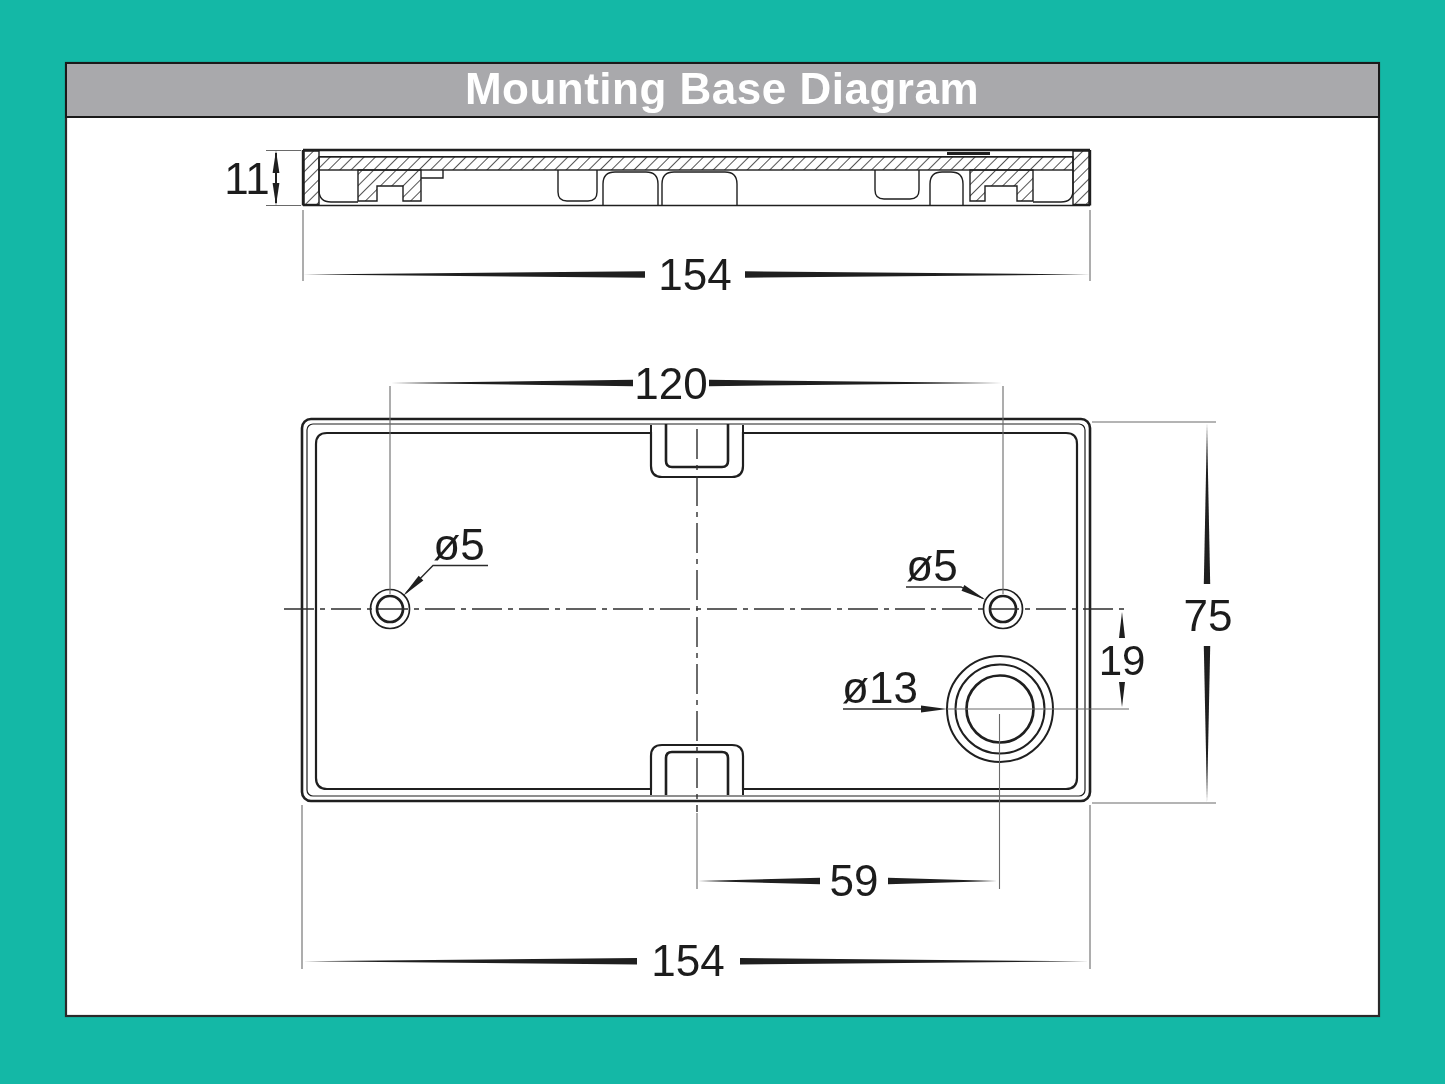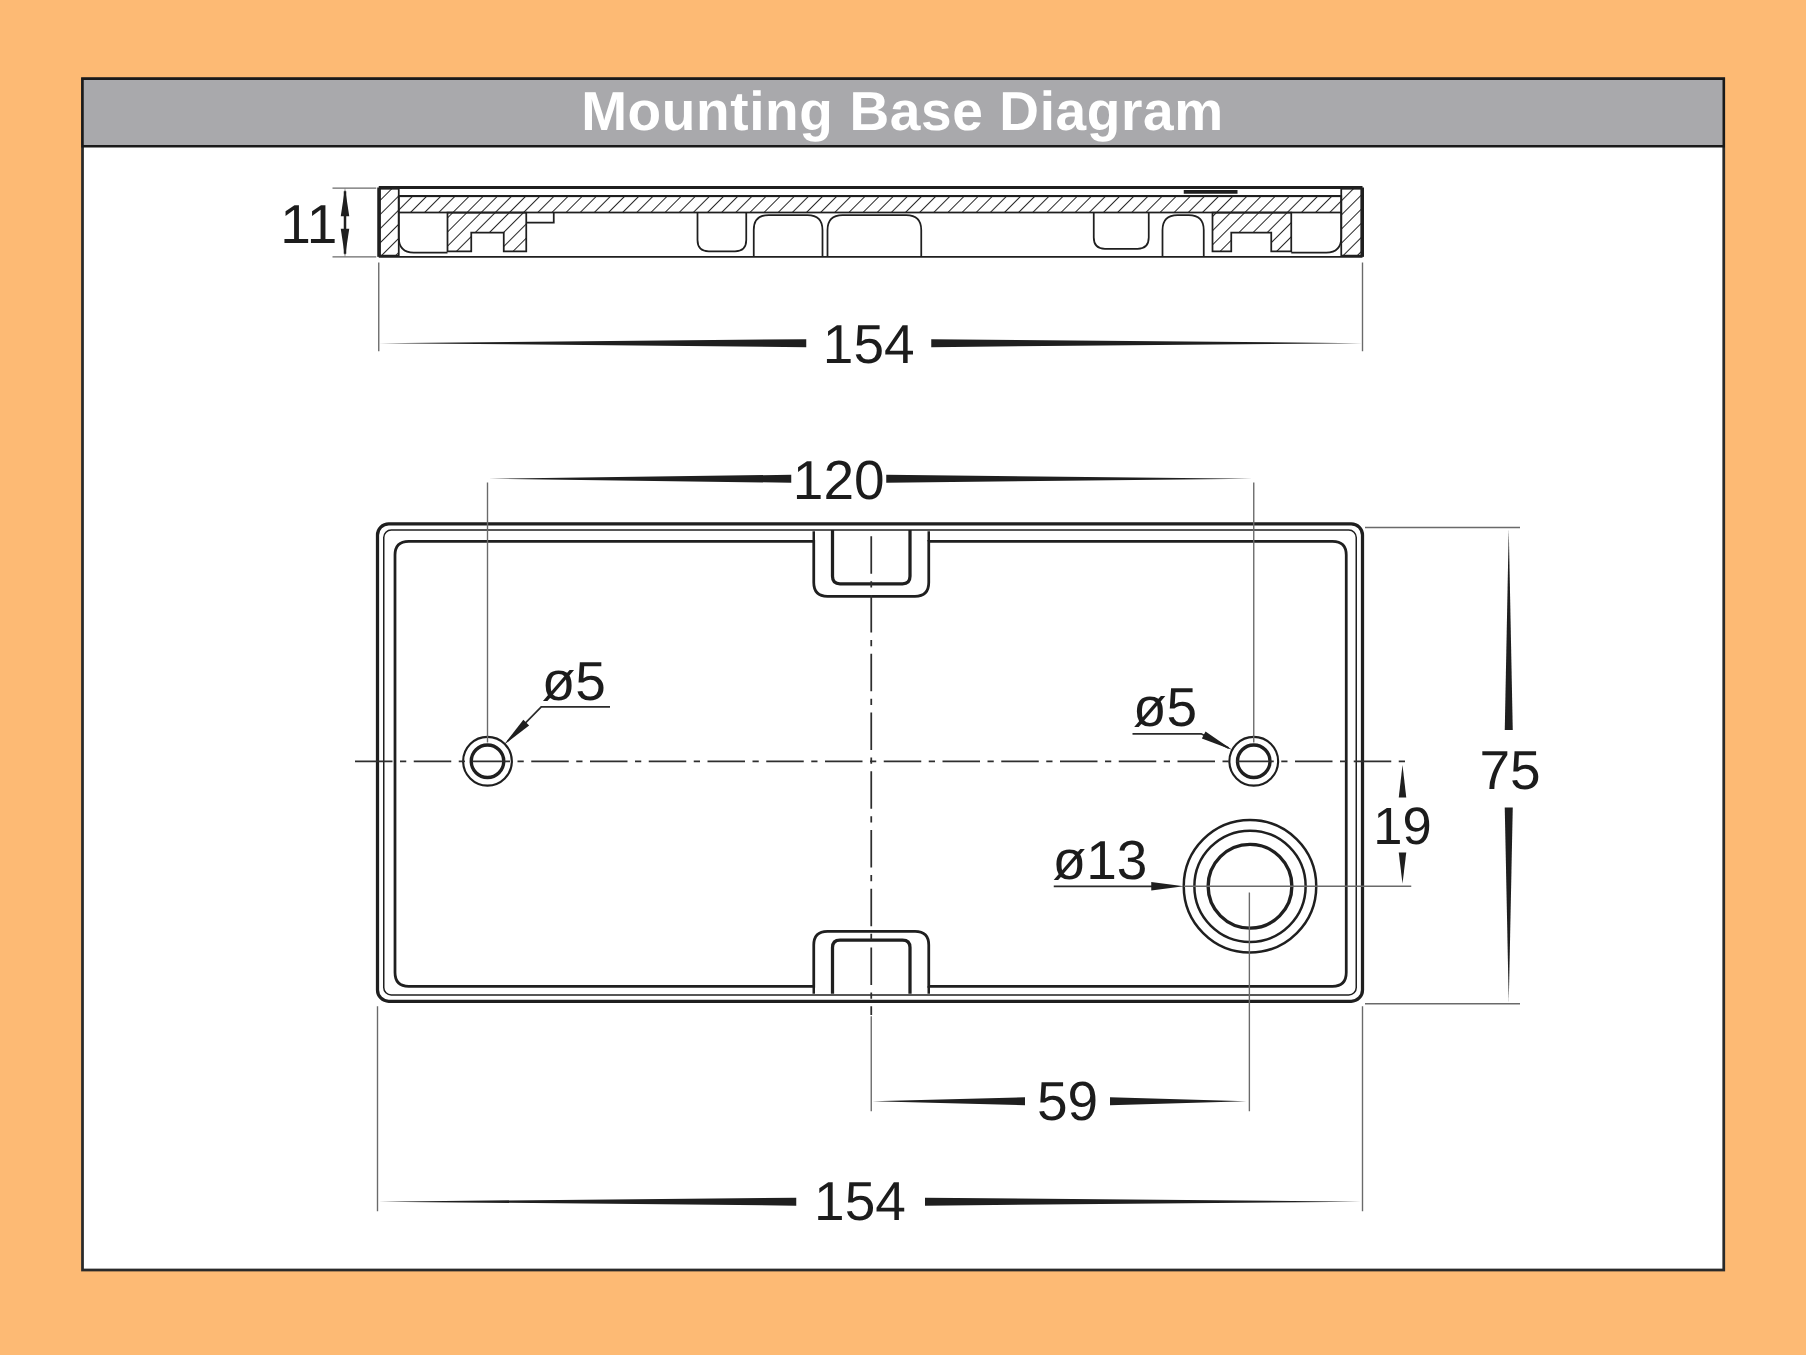--- a/index.html
+++ b/index.html
@@ -1,17 +1,17 @@
 <!DOCTYPE html>
 <html><head>
 <meta charset="utf-8">
 <style>
   html,body{margin:0;padding:0;background:#ffffff;}
   body{font-family:"Liberation Sans", sans-serif;}
-  .stage{position:relative;width:1445px;height:1084px;background:#fdba74;overflow:hidden;}
+  .stage{position:relative;width:1445px;height:1084px;background:#14b8a6;overflow:hidden;}
   svg{display:block;}
   .dim-txt{font-family:"Liberation Sans", sans-serif;font-size:44px;fill:#1c1c1c;}
   .dim-txt-sm{font-family:"Liberation Sans", sans-serif;font-size:42px;fill:#1c1c1c;}
   .title-txt{font-family:"Liberation Sans", sans-serif;font-size:44px;font-weight:bold;fill:#ffffff;letter-spacing:0.5px;}
 </style>
 </head>
 <body>
 
 <div class="stage">
 <svg width="1445" height="1084" viewBox="0 0 1445 1084" xmlns="http://www.w3.org/2000/svg">

